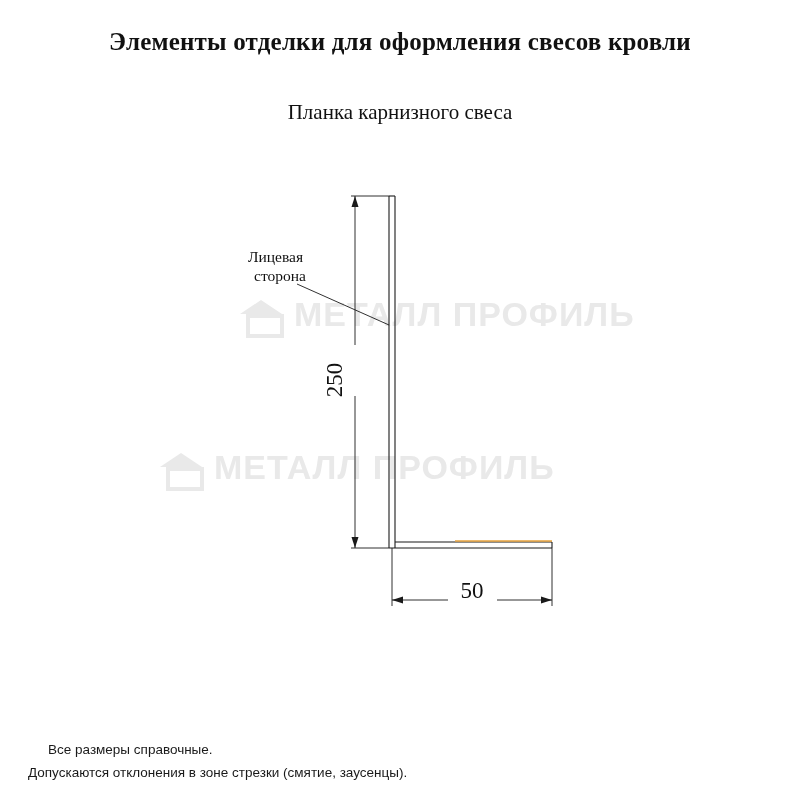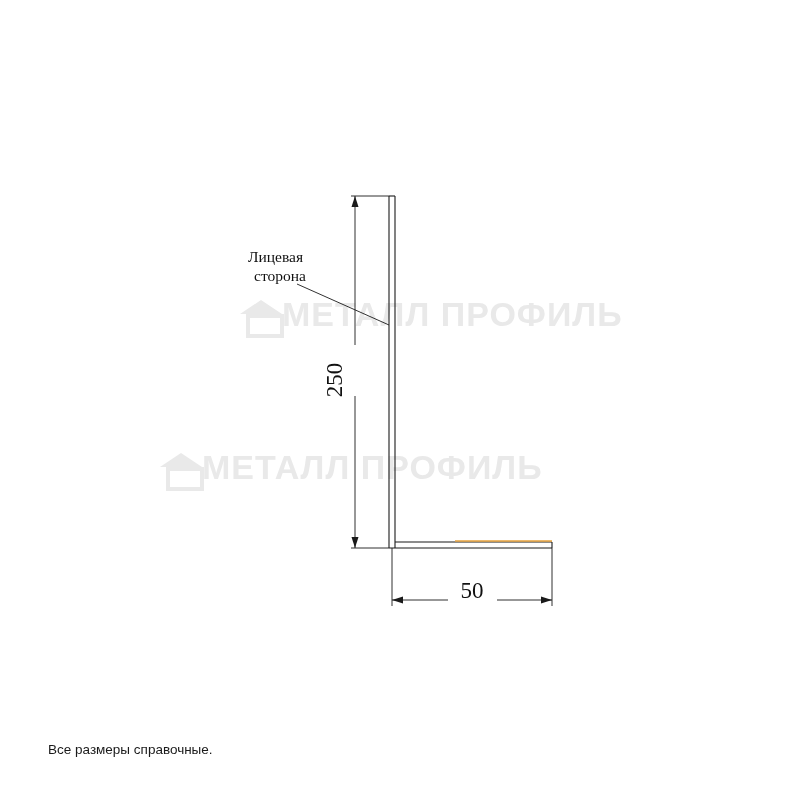--- a/index.html
+++ b/index.html
@@ -70,21 +70,21 @@
     position: absolute;
     color: #e9e9e9;
     font-family: "Liberation Sans", sans-serif;
     font-weight: bold;
     font-size: 34px;
     letter-spacing: 1px;
     white-space: nowrap;
     pointer-events: none;
     user-select: none;
   }
-  .wm-row { display: flex; align-items: center; }
+  .wm-row { display: flex; align-items: center; gap: 12px; }
   .wm-logo {
     width: 42px; height: 34px;
     position: relative;
     flex: none;
   }
   .wm-logo .roof {
     position: absolute;
     left: 0; top: 2px;
     width: 0; height: 0;
     border-left: 21px solid transparent;
@@ -118,20 +118,22 @@
     font-family: "Liberation Serif", serif;
     font-size: 15.5px;
     fill: #111111;
   }
 </style>
 </head>
 <body>
 
 <div class="page">
 
+  <div class="title">Элементы отделки для оформления свесов кровли</div>
+  <div class="subtitle1">Планка карнизного свеса</div>
 
   <div class="watermark wm1">
     <div class="wm-row">
       <div class="wm-logo">
         <div class="roof"></div>
         <div class="box"></div>
       </div>
       <span>МЕТАЛЛ ПРОФИЛЬ</span>
     </div>
   </div>
@@ -186,14 +188,15 @@
 
     <g>
       <line x1="297" y1="284" x2="389" y2="325" stroke="#1a1a1a" stroke-width="0.9"></line>
       <text class="callout-text" x="248" y="262">Лицевая</text>
       <text class="callout-text" x="254" y="281">сторона</text>
     </g>
 
   </svg>
 
   <div class="footnote l1">Все размеры справочные.</div>
+  <div class="footnote l2">Допускаются отклонения в зоне стрезки (смятие, заусенцы).</div>
 
 </div>
 
 </body></html>

